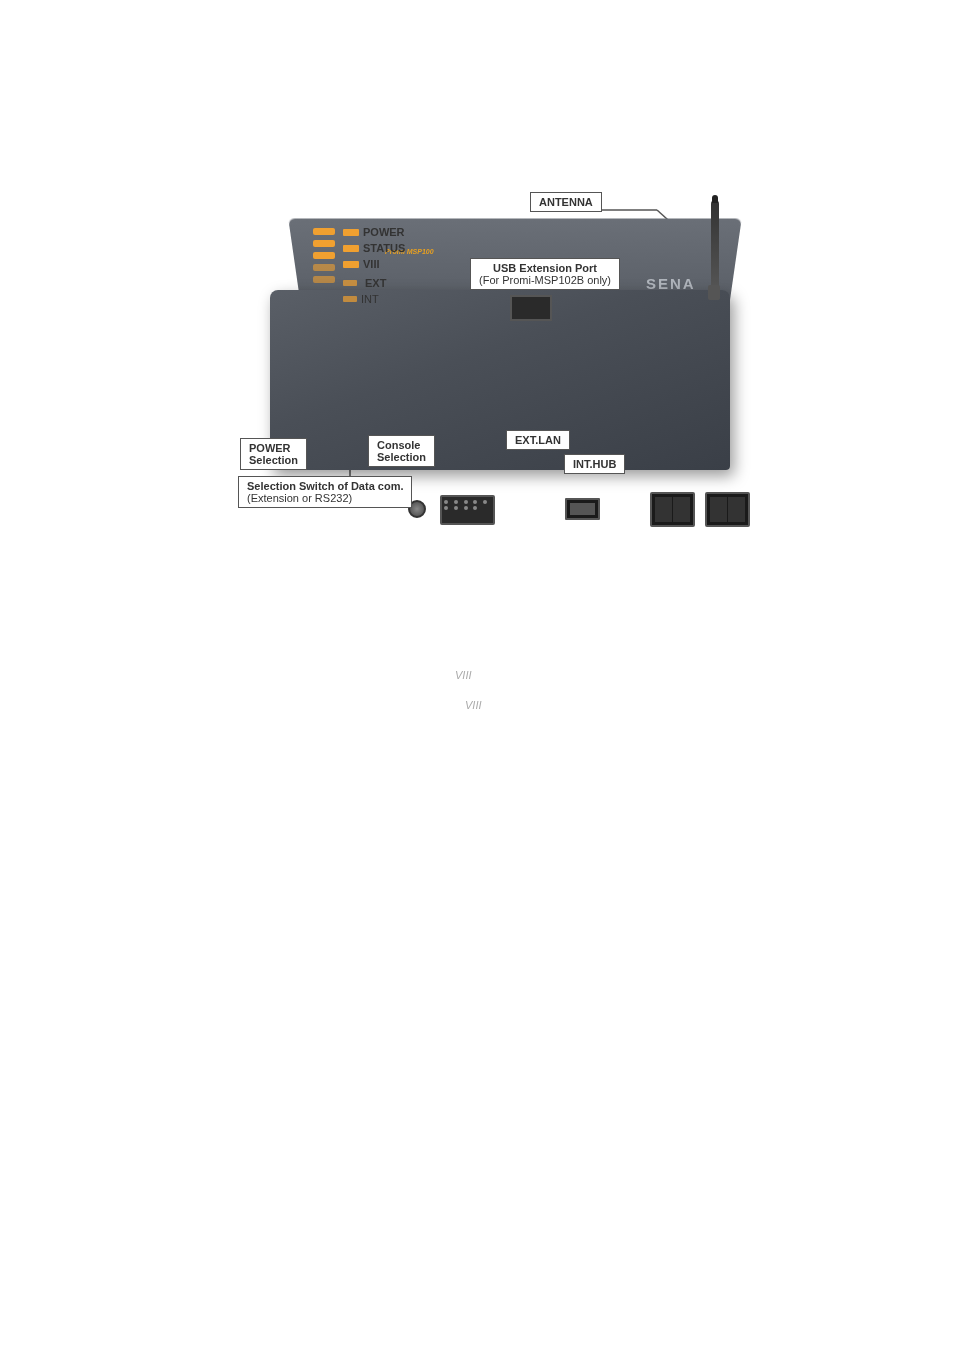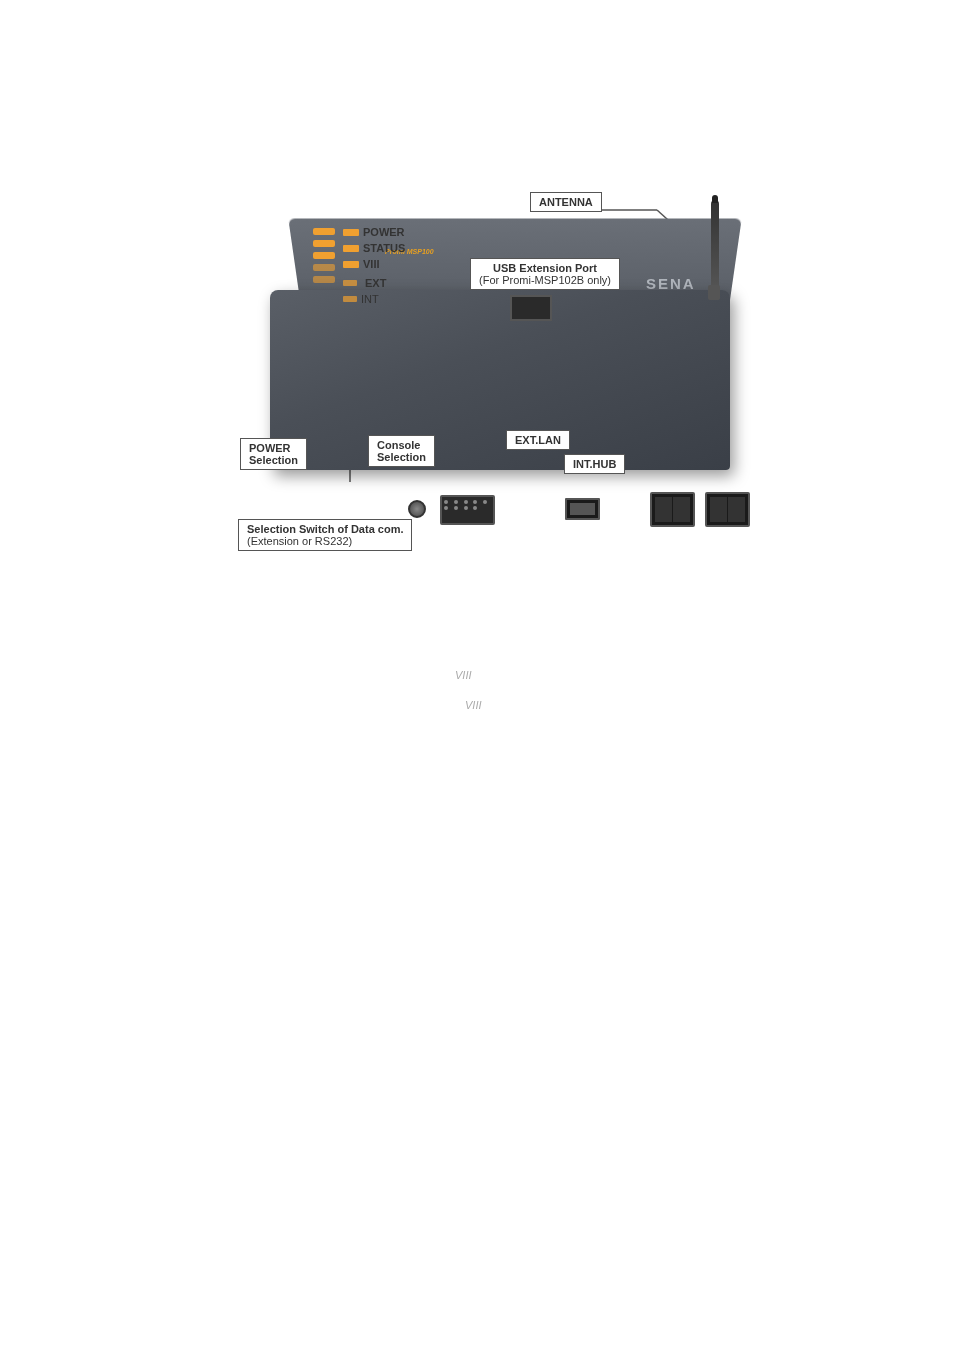--- a/index.html
+++ b/index.html
@@ -337,21 +337,21 @@
   </div>
 
   <div class="box-label" style="top:310px; left:356px;">
     <span>EXT.LAN</span>
   </div>
 
   <div class="box-label" style="top:327px; left:414px;margin-top:7px;">
     <span>INT.HUB</span>
   </div>
 
-  <div class="box-label" style="top:356px; left:88px; font-weight:normal;margin-top:43px;">
+  <div class="box-label" style="top:356px; left:88px; font-weight:normal;">
     <div style="font-weight:bold;">Selection Switch of Data com.</div>
     <div>(Extension or RS232)</div>
   </div>
 
 </div>
 
 <div class="page-mark page-mark-1" style="position:absolute; bottom:670px; left:455px; font-size:11px; color:#aaa; font-style:italic;">VIII</div>
 <div class="page-mark page-mark-2" style="position:absolute; bottom:640px; left:465px; font-size:11px; color:#aaa; font-style:italic;">VIII</div>
 
 </body></html>

